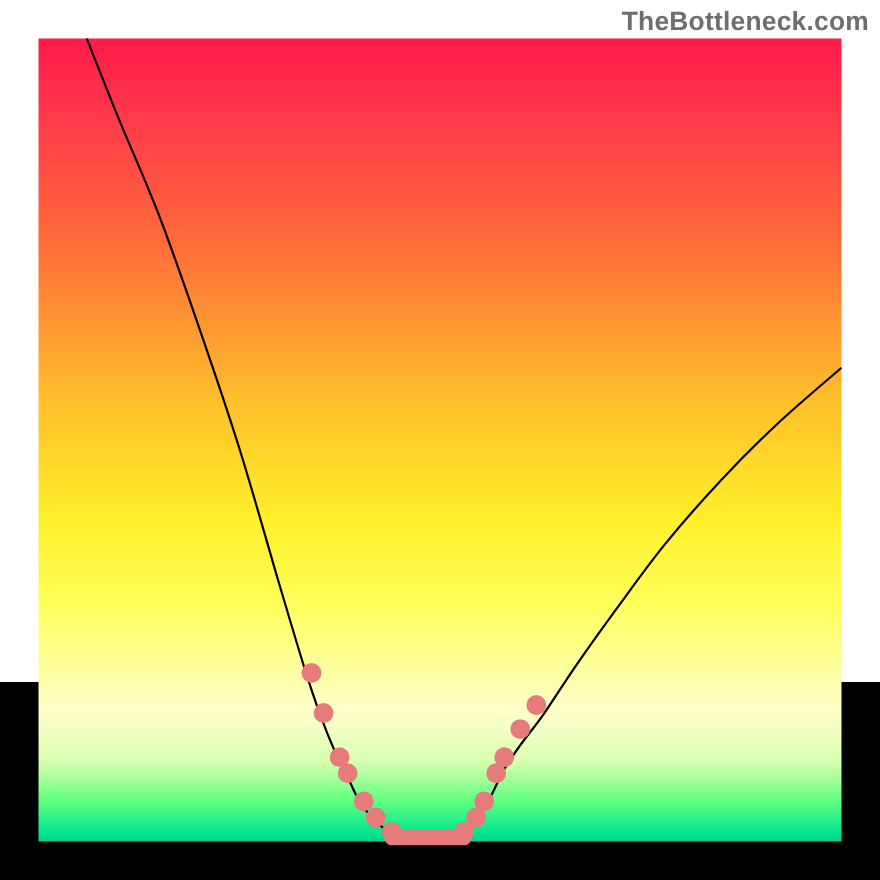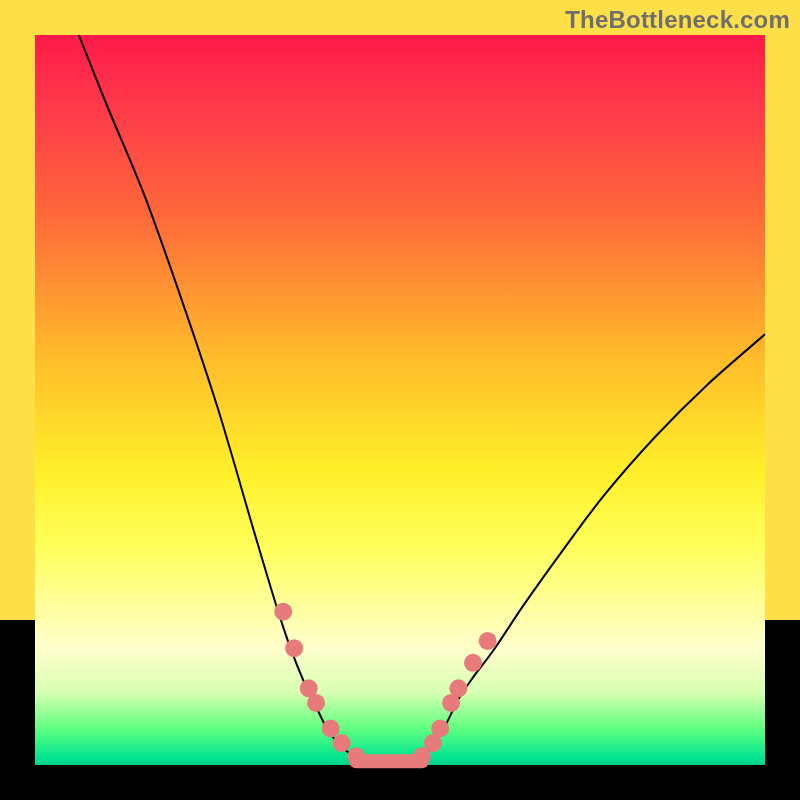--- a/index.html
+++ b/index.html
@@ -7,21 +7,21 @@
     padding: 0;
     width: 800px;
     height: 800px;
     background: #000;
     overflow: hidden;
   }
   .chart-container {
     position: relative;
     width: 800px;
     height: 620px;
-    background: #fde047;
+    background: #ffffff;
   }
   .plot-area {
     position: absolute;
     left: 35px;
     top: 35px;
     width: 730px;
     height: 730px;
     background: linear-gradient(to bottom,
       #ff1a4a 0%,
       #ff3a4a 10%,

